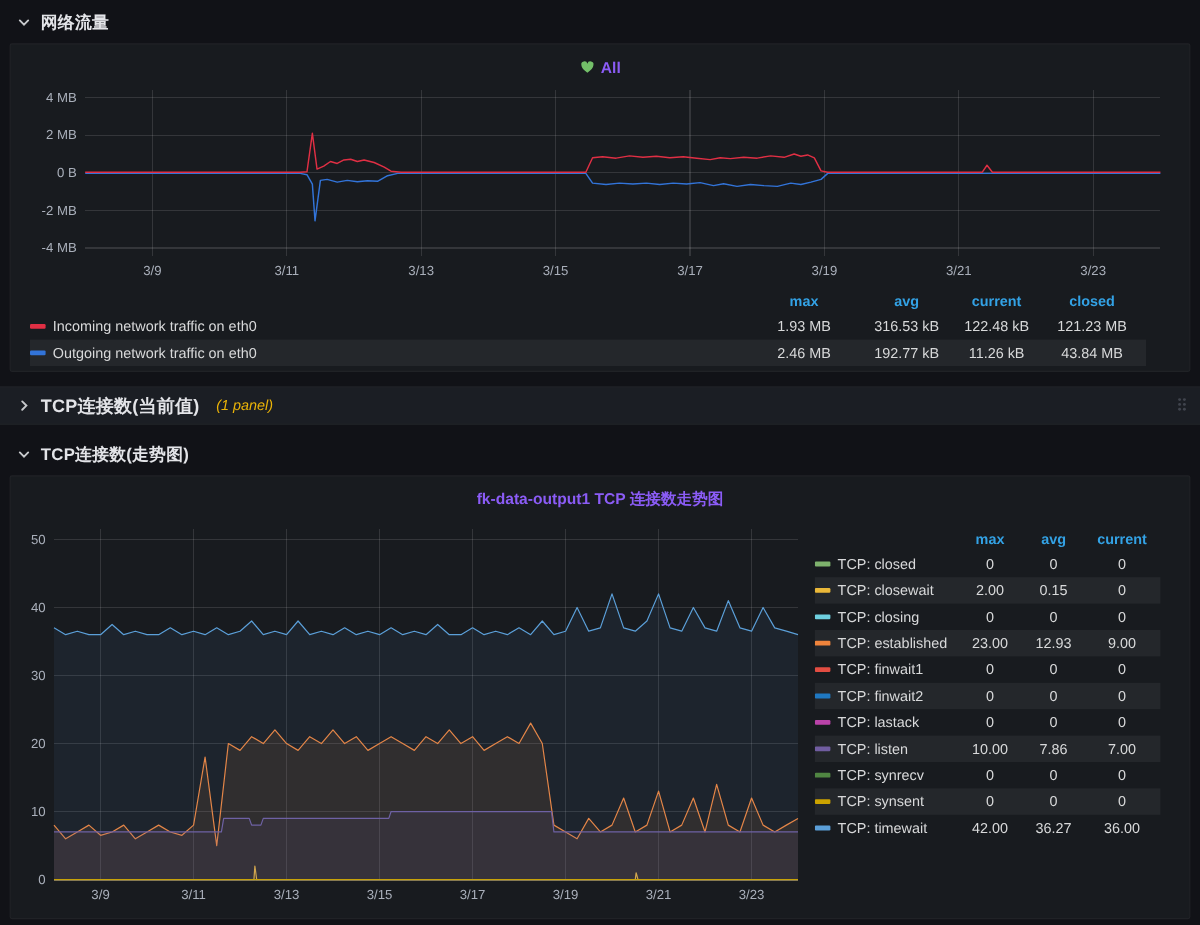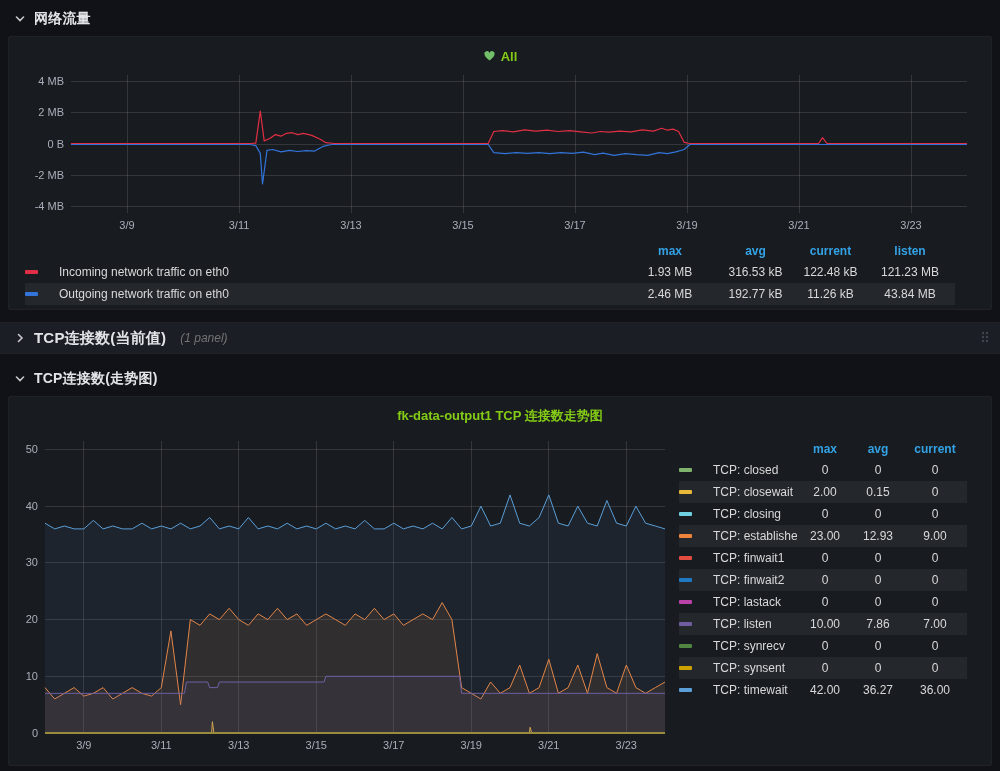--- a/index.html
+++ b/index.html
@@ -6,48 +6,48 @@
   body{
     width:1000px;height:771px;overflow:hidden;position:relative;
     background:#111217;color:#d8d9da;
     font-family:"Liberation Sans",sans-serif;font-size:12px;
   }
   
   .row-header{display:flex;align-items:center;gap:8px;padding:10px 8px 8px 14px;cursor:pointer;}
   .row-header.second{padding-top:16px;text-align:center;}
   .row-title{font-size:14px;font-weight:700;color:#e3e4e8;letter-spacing:.2px;}
   .chev{width:12px;height:12px;flex:0 0 auto;}
-  .panel-count{font-size:12px;font-style:italic;color:#737373;margin-left:6px;}
+  .panel-count{font-size:12px;font-style:italic;color:#eab308;margin-left:6px;}
   
   .collapsed-row{
     margin-top:12px;height:30px;background:#1b1e24;border-top:1px solid #202226;border-bottom:1px solid #202226;
     display:flex;align-items:center;gap:8px;padding:0 10px 0 14px;cursor:pointer;
   }
   .collapsed-row .row-title{font-size:15px;}
   .drag-handle{margin-left:auto;opacity:.8;cursor:grab;}
   
   .panel{
     margin:0 8px;background:#181b1f;border:1px solid #202226;border-radius:2px;
   }
   .panel-title{
-    text-align:center;font-size:13px;font-weight:700;color:#84cc16;
+    text-align:center;font-size:13px;font-weight:700;color:#8b5cf6;
     padding:8px 0 0 0;height:22px;display:flex;align-items:center;justify-content:center;gap:5px;
   }
   
   svg.chart{display:block;}
   .grid{stroke:rgba(255,255,255,0.12);stroke-width:1;shape-rendering:crispEdges;}
   .tick{fill:#a9afba;font-size:11px;font-family:"Liberation Sans",sans-serif;}
   .xlab{text-anchor:middle;}
   .ylab{text-anchor:end;}
   
   .lghead,.lgrow{display:flex;align-items:center;}
   .lghead{height:20px;color:#33a2e5;font-weight:700;}
   .lgrow{height:22px;}
   .stripe{background:rgba(255,255,255,0.055);}
-  .lglabel{flex:1;display:flex;align-items:center;gap:21px;min-width:0;white-space:nowrap;overflow:hidden;}
+  .lglabel{flex:1;display:flex;align-items:center;gap:6px;min-width:0;white-space:nowrap;overflow:hidden;}
   .lgicon{display:inline-block;width:13px;height:4px;border-radius:1px;flex:0 0 auto;}
   .lgv{text-align:center;flex:0 0 auto;}
   #net-legend{padding:2px 36px 4px 16px;}
   .w-max{width:90px}.w-avg{width:81px}.w-cur{width:69px}.w-tot{width:90px}
   
   .panel2-body{display:flex;padding:2px 4px 0 4px;}
   #tcp-legend{width:312px;flex:0 0 auto;padding:10px 18px 0 6px;box-sizing:border-box;}
   .t-max{width:56px}.t-avg{width:50px}.t-cur{width:64px}
 </style>
 </head>
@@ -96,21 +96,21 @@
       <text class="tick xlab" x="894.0" y="162">3/23</text>
       <polyline points="54,77.5 233.2,77.5 238.8,78.6 243.3,86.4 245.5,117 250,83.3 255.6,82.5 264,84.8 272.4,83.3 280.8,84.5 289.2,83.6 297.6,84.1 306,79.4 314.4,77.5 471.2,77.5 476.8,85.6 488,86.7 499.2,85.6 510.4,86.4 521.6,85.6 532.8,86.7 544,85.6 555.2,86.4 566.4,85.2 577.6,87.7 586,86.1 597.2,88.3 608.4,86.7 619.6,87.7 630.8,88.3 642,85.6 650.4,86.7 658.8,84.8 667.2,82.5 672.8,77.5 950,77.5" fill="none" stroke="#3274d9" stroke-width="1.2" stroke-linejoin="round"></polyline>
       <polyline points="54,76.5 233.2,76.5 238.8,76.2 243.3,44.1 247.2,73.9 252.8,71.5 258.4,67.6 264,69.2 269.6,66.3 275.2,65.7 280.8,67.6 286.4,66.3 294.8,68.4 303.2,72.3 308.8,75.7 317.2,76.5 471.2,76.5 476.8,64.5 485.2,63.7 496.4,64.8 507.6,62.9 518.8,64.1 530,63.2 541.2,64.5 552.4,63.7 563.6,64.8 574.8,66 583.2,64.5 591.6,65.2 602.8,64.1 614,64.8 625.2,62.9 636.4,64.1 644.8,61.3 650.4,63.2 656,62.1 661.6,64.5 667.2,75.4 672.8,76.5 801.6,76.5 805.5,70.7 810,76.5 950,76.5" fill="none" stroke="#e02f44" stroke-width="1.2" stroke-linejoin="round"></polyline>
     </svg>
   <div id="net-legend">
     <div class="lghead">
       <span class="lglabel"></span>
       <span class="lgv w-max">max</span>
       <span class="lgv w-avg">avg</span>
       <span class="lgv w-cur">current</span>
-      <span class="lgv w-tot">listen</span>
+      <span class="lgv w-tot">closed</span>
     </div>
     <div id="net-legend-rows">
         <div class="lgrow">
           <span class="lglabel">
             <i class="lgicon" style="background:#e02f44"></i>
             <span>Incoming network traffic on eth0</span>
           </span>
           <span class="lgv w-max">1.93 MB</span>
           <span class="lgv w-avg">316.53 kB</span>
           <span class="lgv w-cur">122.48 kB</span>

